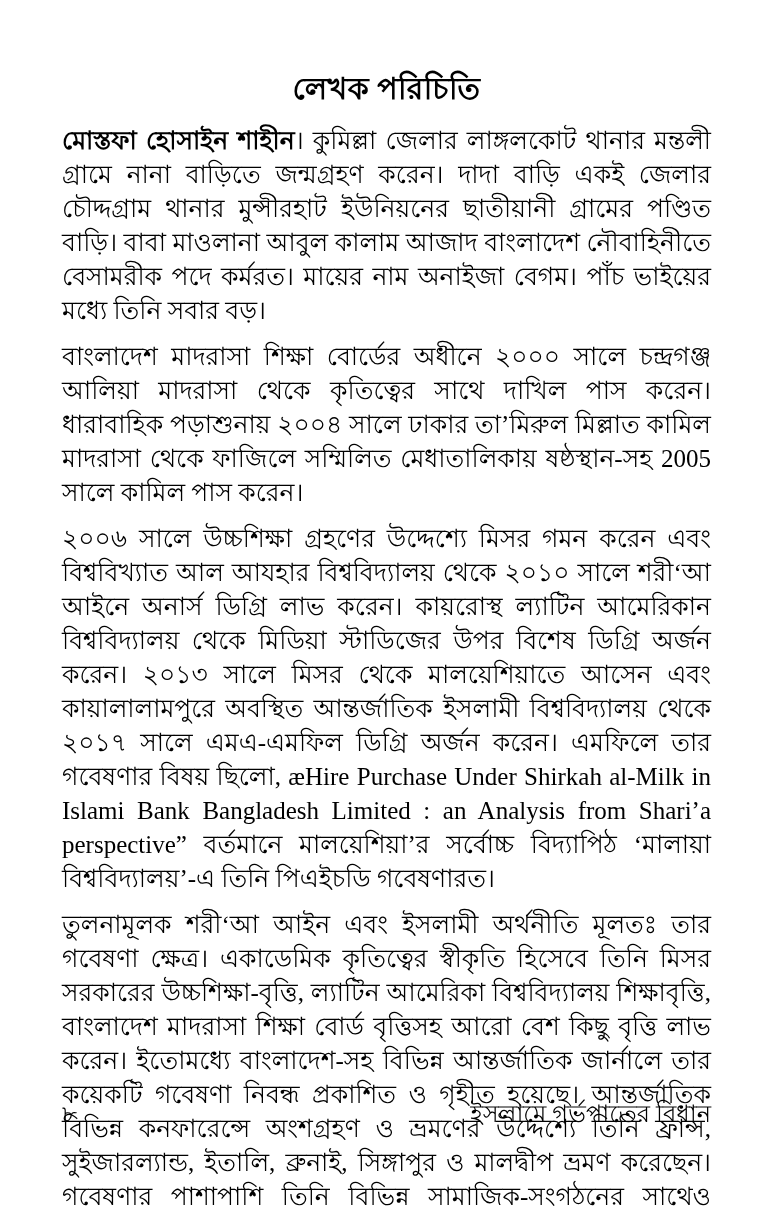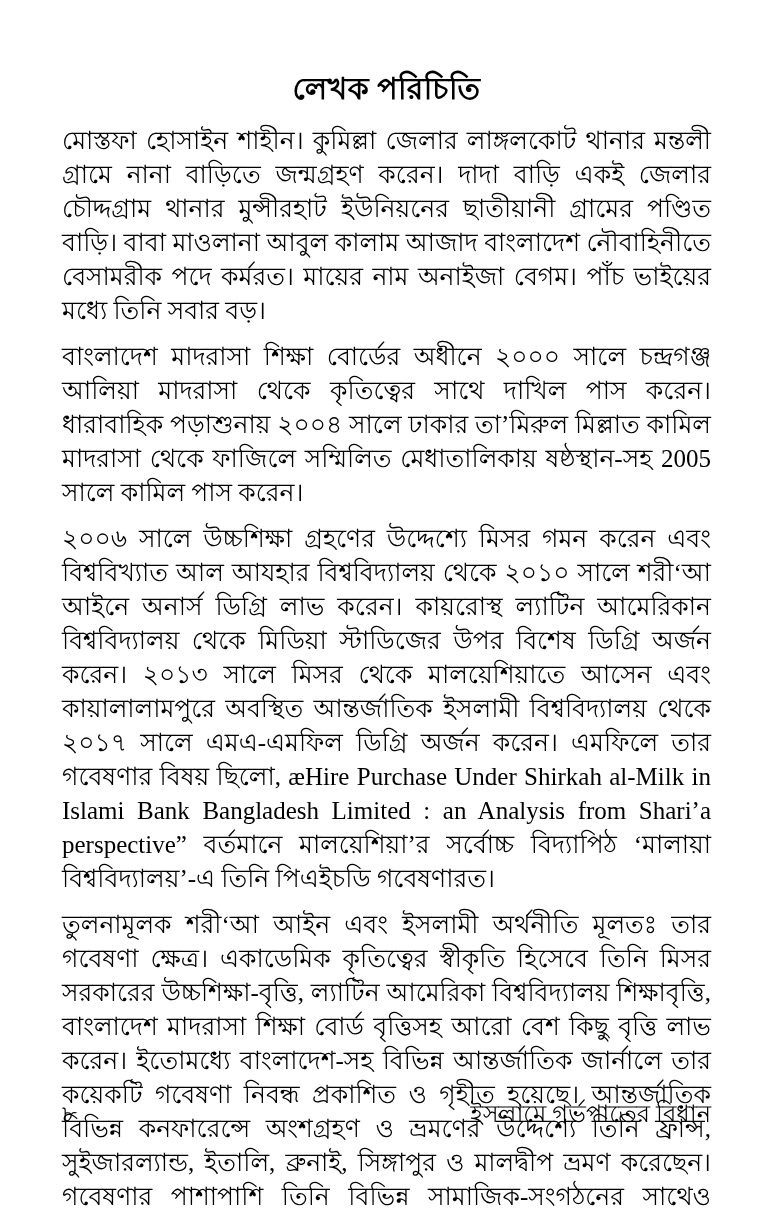--- a/index.html
+++ b/index.html
@@ -31,21 +31,21 @@
     letter-spacing: 0.5px;
   }
   .content p {
     margin: 0 0 12px 0;
     font-size: 25px;
     line-height: 34px;
     text-align: justify;
     text-justify: inter-word;
   }
   .content p strong {
-    font-weight: normal;
+    font-weight: bold;
   }
   .footer {
     position: absolute;
     left: 62px;
     right: 62px;
     top: 1098px;
     display: flex;
     justify-content: space-between;
     align-items: baseline;
     font-size: 24px;

